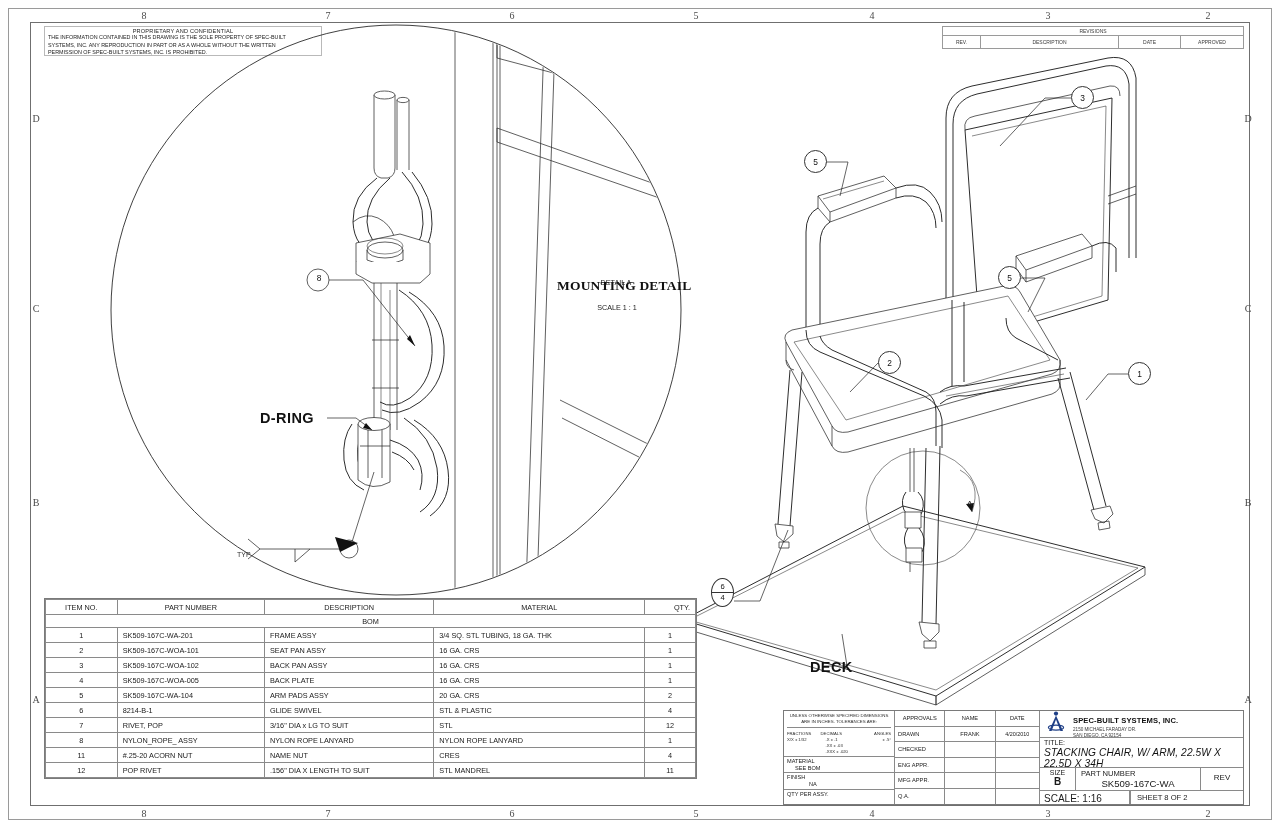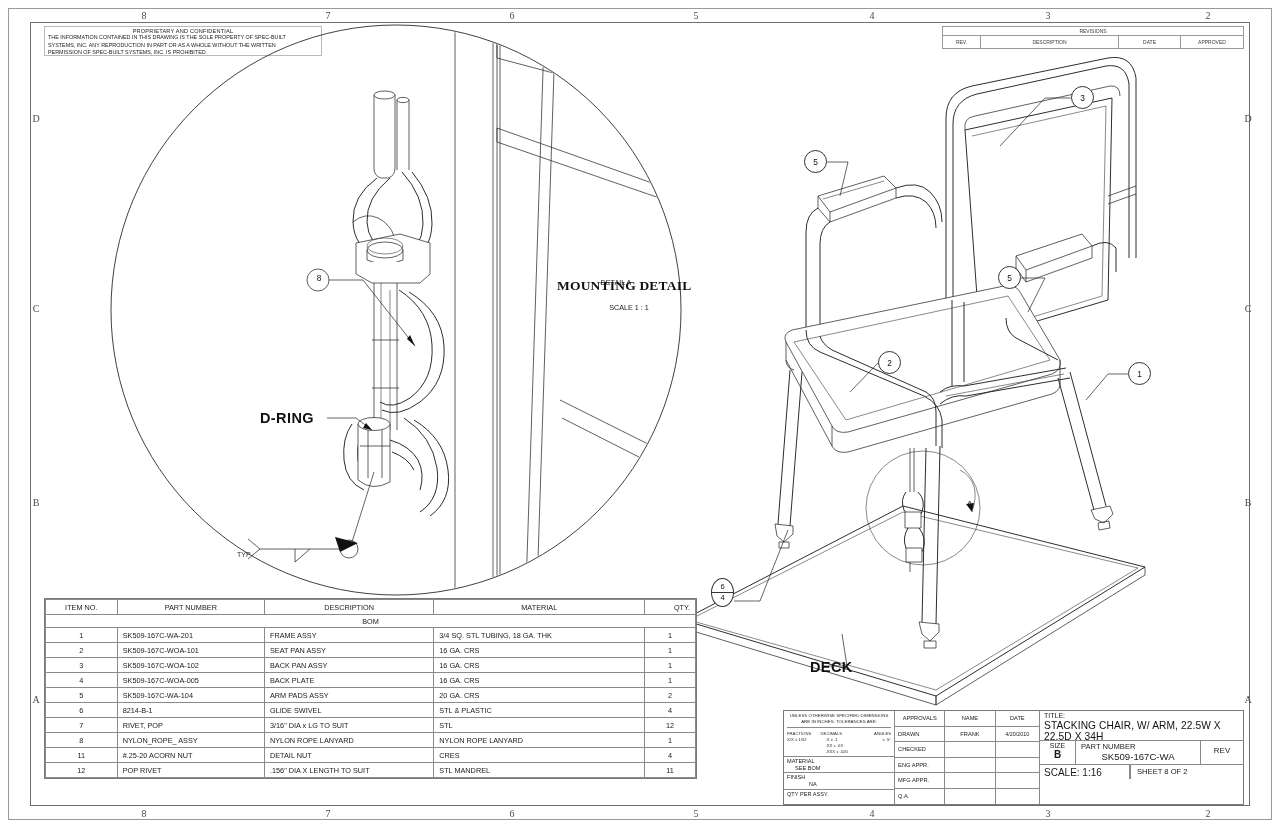--- a/index.html
+++ b/index.html
@@ -195,21 +195,21 @@
     padding-left: 6px;
   }
   #tb-logo .co-name { font-size: 7.6px; font-weight: bold; color: #111; letter-spacing: .1px; }
   #tb-logo .co-addr { font-size: 4.6px; color: #3a3a3a; line-height: 1.35; }
   #tb-title {
     height: 30px;
     border-bottom: 0.9px solid #8a8a8a;
     padding: 1px 4px;
   }
   #tb-title .lbl { font-size: 7px; color: #1a1a1a; }
-  #tb-title .val { font-size: 10.2px; color: #111; margin-top: 1px; letter-spacing: .1px;}
+  #tb-title .val { font-size: 10.2px; color: #111; margin-top: 1px; letter-spacing: .1px; font-style: italic;}
   #tb-pn { height: 24px; display: flex; border-bottom: 0.9px solid #8a8a8a; }
   #tb-pn .pn-size {
     width: 36px; border-right: 0.9px solid #8a8a8a;
     text-align: center; padding-top: 1px;
   }
   #tb-pn .pn-size .lbl { font-size: 7px; display: block; }
   #tb-pn .pn-size .val { font-size: 10px; font-weight: bold; display: block; }
   #tb-pn .pn-num { flex: 1; border-right: 0.9px solid #8a8a8a; padding: 1px 5px; }
   #tb-pn .pn-num .lbl { font-size: 7.6px; display: block; }
   #tb-pn .pn-num .val { font-size: 9.6px; display: block; text-align: center; }
@@ -517,21 +517,21 @@
       <path class="ln-lead" d="M1128 374 L1108 374 L1086 400"></path>
       <path class="ln-lead" d="M901 363 L878 363 L850 392"></path>
       <path class="ln-lead" d="M734 601 L760 601 L788 530"></path>
 
       <path class="ln-lead" d="M824 666 L847 666 L842 634"></path>
     </g>
   </svg>
 
   <div class="detail-title" style="left:557px;top:278px">MOUNTING DETAIL</div>
   <div class="detail-sub" style="left:557px;top:278px;width:118px">DETAIL A</div>
-  <div class="detail-sub" style="left:570px;top:303px;width:118px">SCALE 1 : 1</div>
+  <div class="detail-sub" style="left:558px;top:303px;width:118px">SCALE 1 : 1</div>
   <div class="big-label" style="left:260px;top:410px">D-RING</div>
   <div class="typ-label" style="left:237px;top:551px">TYP</div>
 
   <div style="position:absolute;left:313px;top:273px;width:12px;text-align:center;font-size:8.4px;color:#111">8</div>
 
   <div class="balloon" style="left:1071px;top:86px;width:23px;height:23px">
     <span>3</span>
   </div>
   <div class="balloon" style="left:804px;top:150px;width:23px;height:23px">
     <span>5</span>
@@ -622,21 +622,21 @@
           <tr>
             <td class="c-item">8</td>
             <td class="c-pn">NYLON_ROPE_ ASSY</td>
             <td class="c-desc">NYLON ROPE LANYARD</td>
             <td class="c-mat">NYLON ROPE LANYARD</td>
             <td class="c-qty">1</td>
           </tr>
           <tr>
             <td class="c-item">11</td>
             <td class="c-pn">#.25-20 ACORN NUT</td>
-            <td class="c-desc">DETAIL NUT</td>
+            <td class="c-desc">NAME NUT</td>
             <td class="c-mat">CRES</td>
             <td class="c-qty">4</td>
           </tr>
           <tr>
             <td class="c-item">12</td>
             <td class="c-pn">POP RIVET</td>
             <td class="c-desc">.156" DIA X LENGTH TO SUIT</td>
             <td class="c-mat">STL MANDREL</td>
             <td class="c-qty">11</td>
           </tr>
@@ -703,20 +703,34 @@
     <div id="tb-date" class="tb-col">
       <div class="ap-cell hdr">DATE</div>
       <div class="ap-cell hdr" style="font-size:5.4px">4/20/2010</div>
       <div class="ap-cell hdr"></div>
       <div class="ap-cell hdr"></div>
       <div class="ap-cell hdr"></div>
       <div class="ap-cell hdr"></div>
     </div>
 
     <div id="tb-right">
+      <div id="tb-logo">
+        <span style="margin-right:7px;display:inline-block">
+          <svg width="20" height="22" viewBox="0 0 20 22">
+            <circle cx="10" cy="2.6" r="2.1" fill="#1f3f86"></circle>
+            <path d="M10 4.5 L3 20 L5.6 20 L10 8.5 L14.4 20 L17 20 Z" fill="#1f3f86"></path>
+            <ellipse cx="10" cy="16.6" rx="7.6" ry="2.5" fill="none" stroke="#1f3f86" stroke-width="1.2"></ellipse>
+          </svg>
+        </span>
+        <span>
+          <span class="co-name">SPEC-BUILT SYSTEMS, INC.</span>
+          <div class="co-addr">2150 MICHAEL FARADAY DR.</div>
+          <div class="co-addr">SAN DIEGO, CA 92154</div>
+        </span>
+      </div>
       <div id="tb-title">
         <div class="lbl">TITLE:</div>
         <div class="val">STACKING CHAIR, W/ ARM, 22.5W X 22.5D X 34H</div>
       </div>
       <div id="tb-pn">
         <div class="pn-size">
           <span class="lbl">SIZE</span>
           <span class="val">B</span>
         </div>
         <div class="pn-num">

